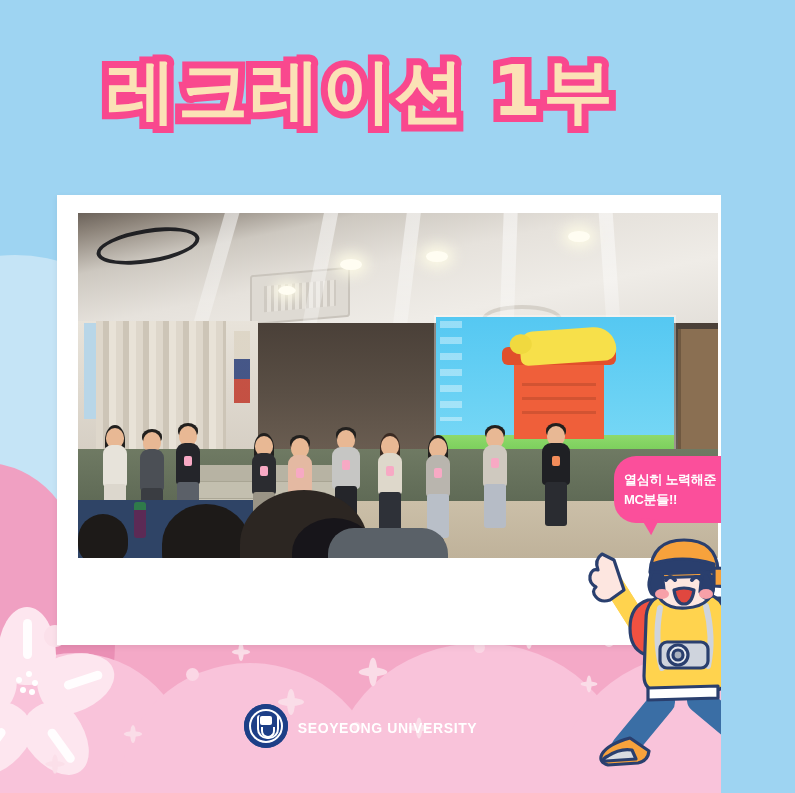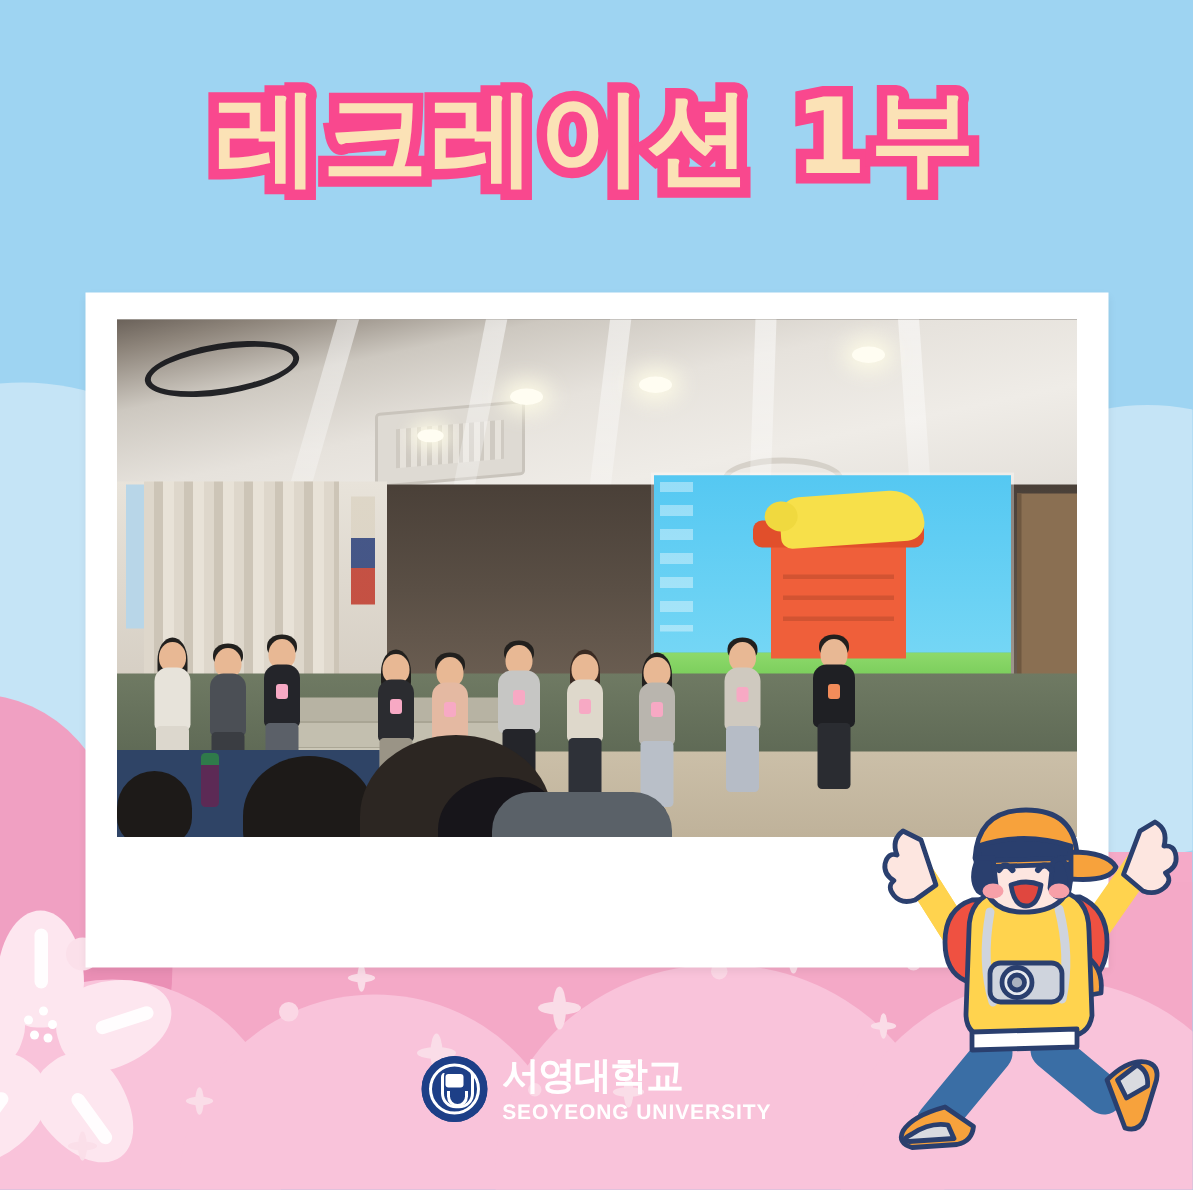--- a/index.html
+++ b/index.html
@@ -1,21 +1,21 @@
 <!DOCTYPE html>
 <html><head>
 <meta charset="utf-8">
 <style>
   html,body{margin:0;padding:0;}
   body{
     width:795px;height:793px;overflow:hidden;
     font-family:"Liberation Sans","DejaVu Sans",sans-serif;
     background:#9ed4f2;
   }
-  .card{position:relative;width:795px;height:793px;overflow:hidden;background:#9ed4f2;}
+  .card{position:relative;width:721px;height:793px;overflow:hidden;background:#9ed4f2;}
 
   
   .bg-blue{position:absolute;inset:0;background:#9ed4f2;}
   .blue-blob-l{position:absolute;left:-150px;top:255px;width:330px;height:330px;border-radius:50%;background:#c5e4f6;}
   .blue-blob-r{position:absolute;right:-120px;top:270px;width:300px;height:300px;border-radius:50%;background:#c5e4f6;}
 
   .pink-base{position:absolute;left:0;right:0;bottom:0;height:225px;background:#f5aac8;}
   .pink-soft{position:absolute;left:0;right:0;bottom:0;height:205px;background:#f4a9c7;}
   .pink-cloud{position:absolute;border-radius:50%;background:#f9c3da;}
   .pink-cloud.c1{left:-40px;bottom:-90px;width:230px;height:230px;}
@@ -328,20 +328,25 @@
       <div class="ph cup" style="left:28px;bottom:22px"></div>
       <div class="aud" style="left:0px;bottom:-6px;width:50px;height:50px"></div>
       <div class="aud" style="left:84px;bottom:-26px;width:88px;height:80px"></div>
       <div class="aud" style="left:162px;bottom:-40px;width:128px;height:108px;background:#2c2622"></div>
       <div class="aud" style="left:214px;bottom:-30px;width:84px;height:70px;background:#17151a"></div>
       <div class="aud" style="left:280px;bottom:-34px;width:74px;height:64px;background:#3d3a38"></div>
       <div class="ph" style="left:250px;bottom:-20px;width:120px;height:50px;background:#5a6168;border-radius:26px 26px 0 0"></div>
     </div>
   </div>
 
+  <div class="bubble">
+    <div class="line">열심히 노력해준</div>
+    <div class="line">MC분들!!</div>
+    <div class="tail"></div>
+  </div>
 
   <div class="mascot">
     <svg viewBox="0 0 220 245" width="220" height="245" xmlns="http://www.w3.org/2000/svg">
       <g stroke="#2a3f6e" stroke-width="3.2" stroke-linejoin="round" stroke-linecap="round">
 
         <path d="M78 118 L40 58" fill="none" stroke-width="20" stroke="#ffd34e"></path>
         <path d="M78 118 L40 58" fill="none" stroke-width="20" stroke="#ffd34e"></path>
         <path d="M30 30 q-8 6 -4 16 q-6 -2 -8 6 q-1 7 6 11 q-5 4 0 10 q5 6 14 3 l14 -10 l-10 -30 z" fill="#fde6e0"></path>
 
         <path d="M146 112 L188 52" fill="none" stroke-width="20" stroke="#ffd34e"></path>
@@ -385,19 +390,18 @@
     </svg>
   </div>
 
   <div class="footer">
     <div class="seal">
       <div class="shield"></div>
         <div class="u"></div>
     </div>
     <div class="ft-text">
       <div class="ft-col">
-        <div class="ft-ko">서영대학교</div>
         <div class="ft-en">SEOYEONG UNIVERSITY</div>
       </div>
     </div>
   </div>
 
 </div>
 
 </body></html>

